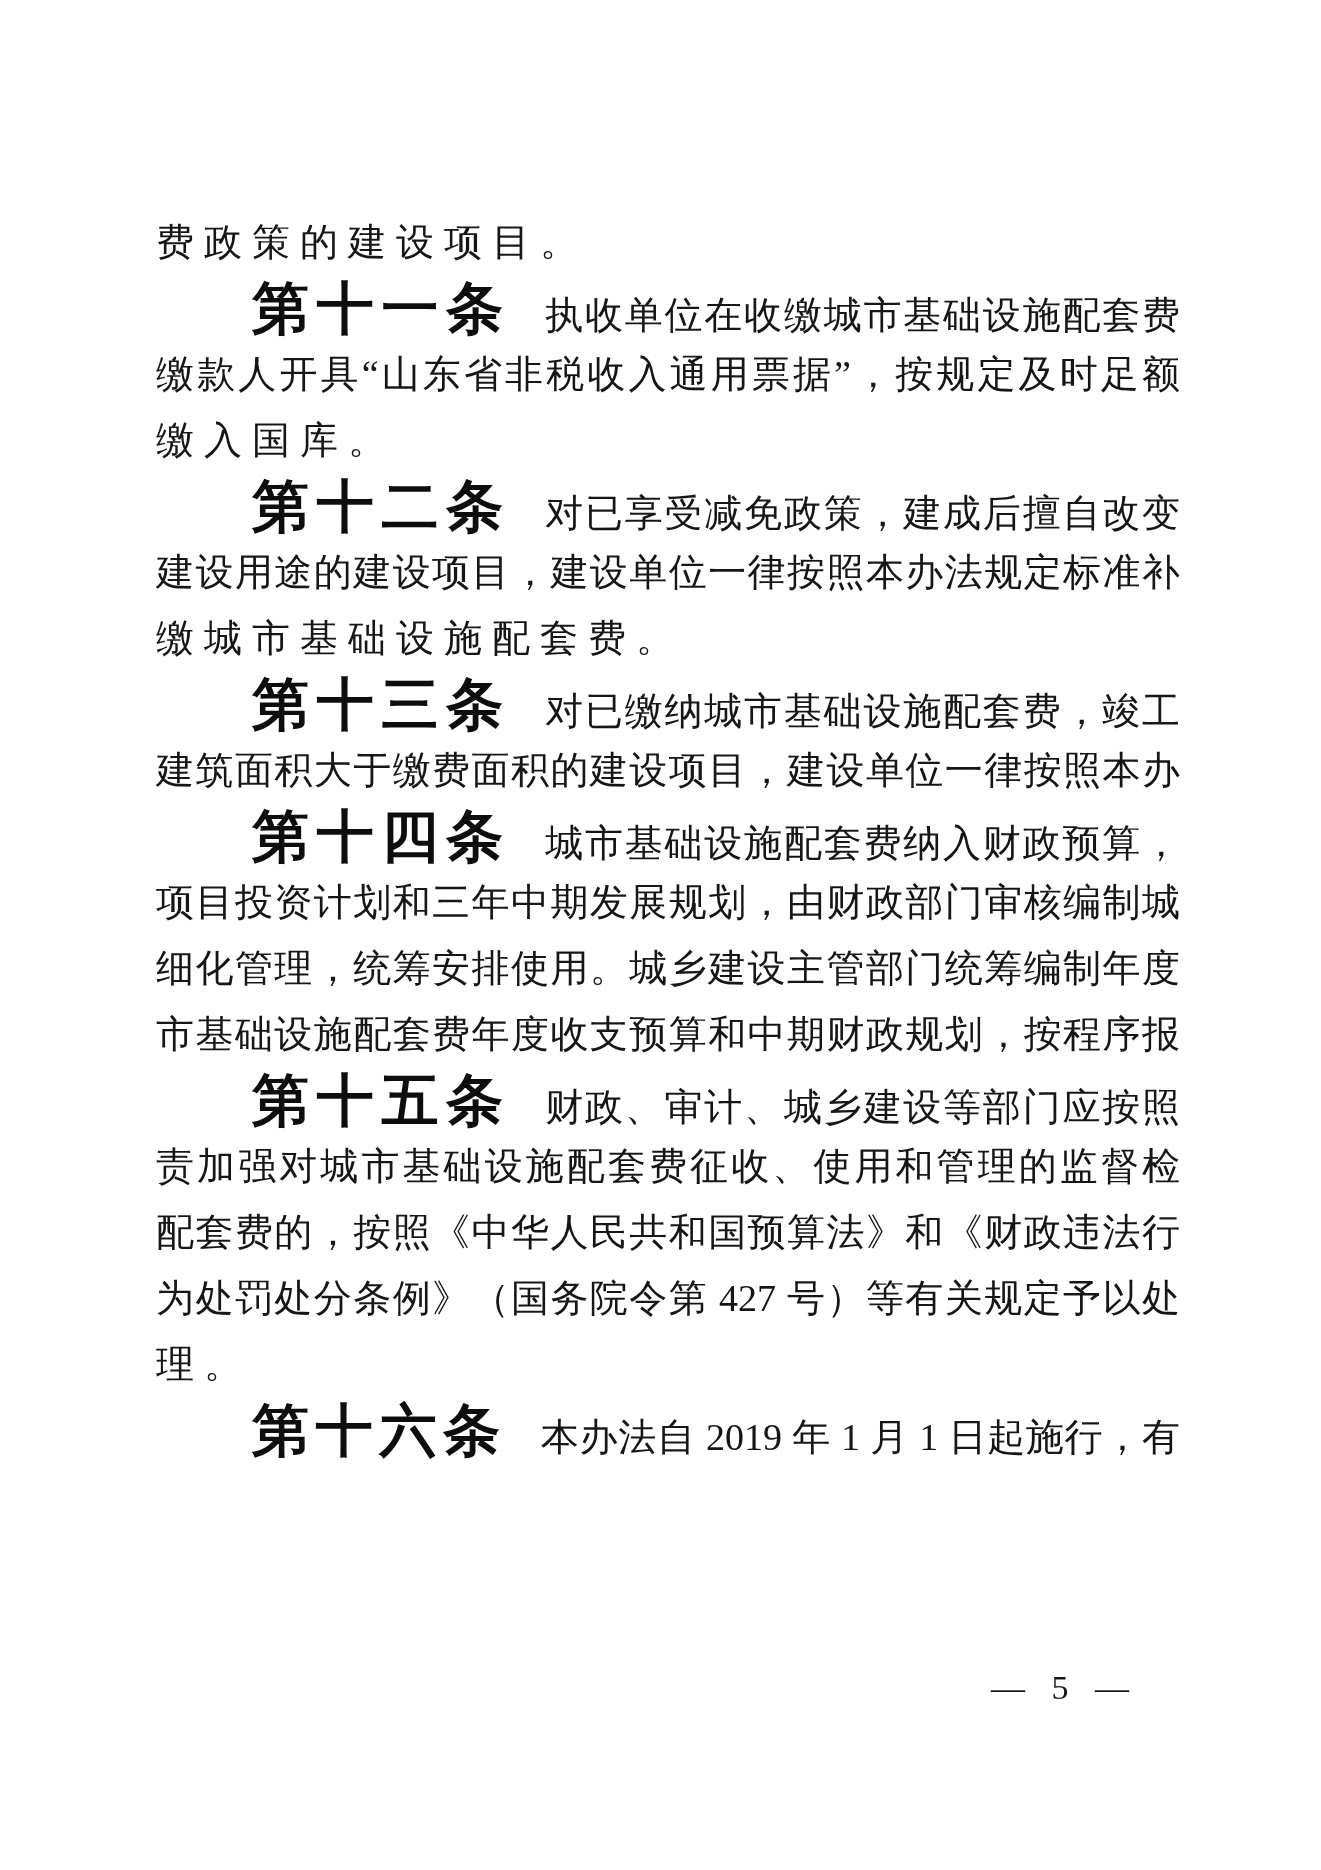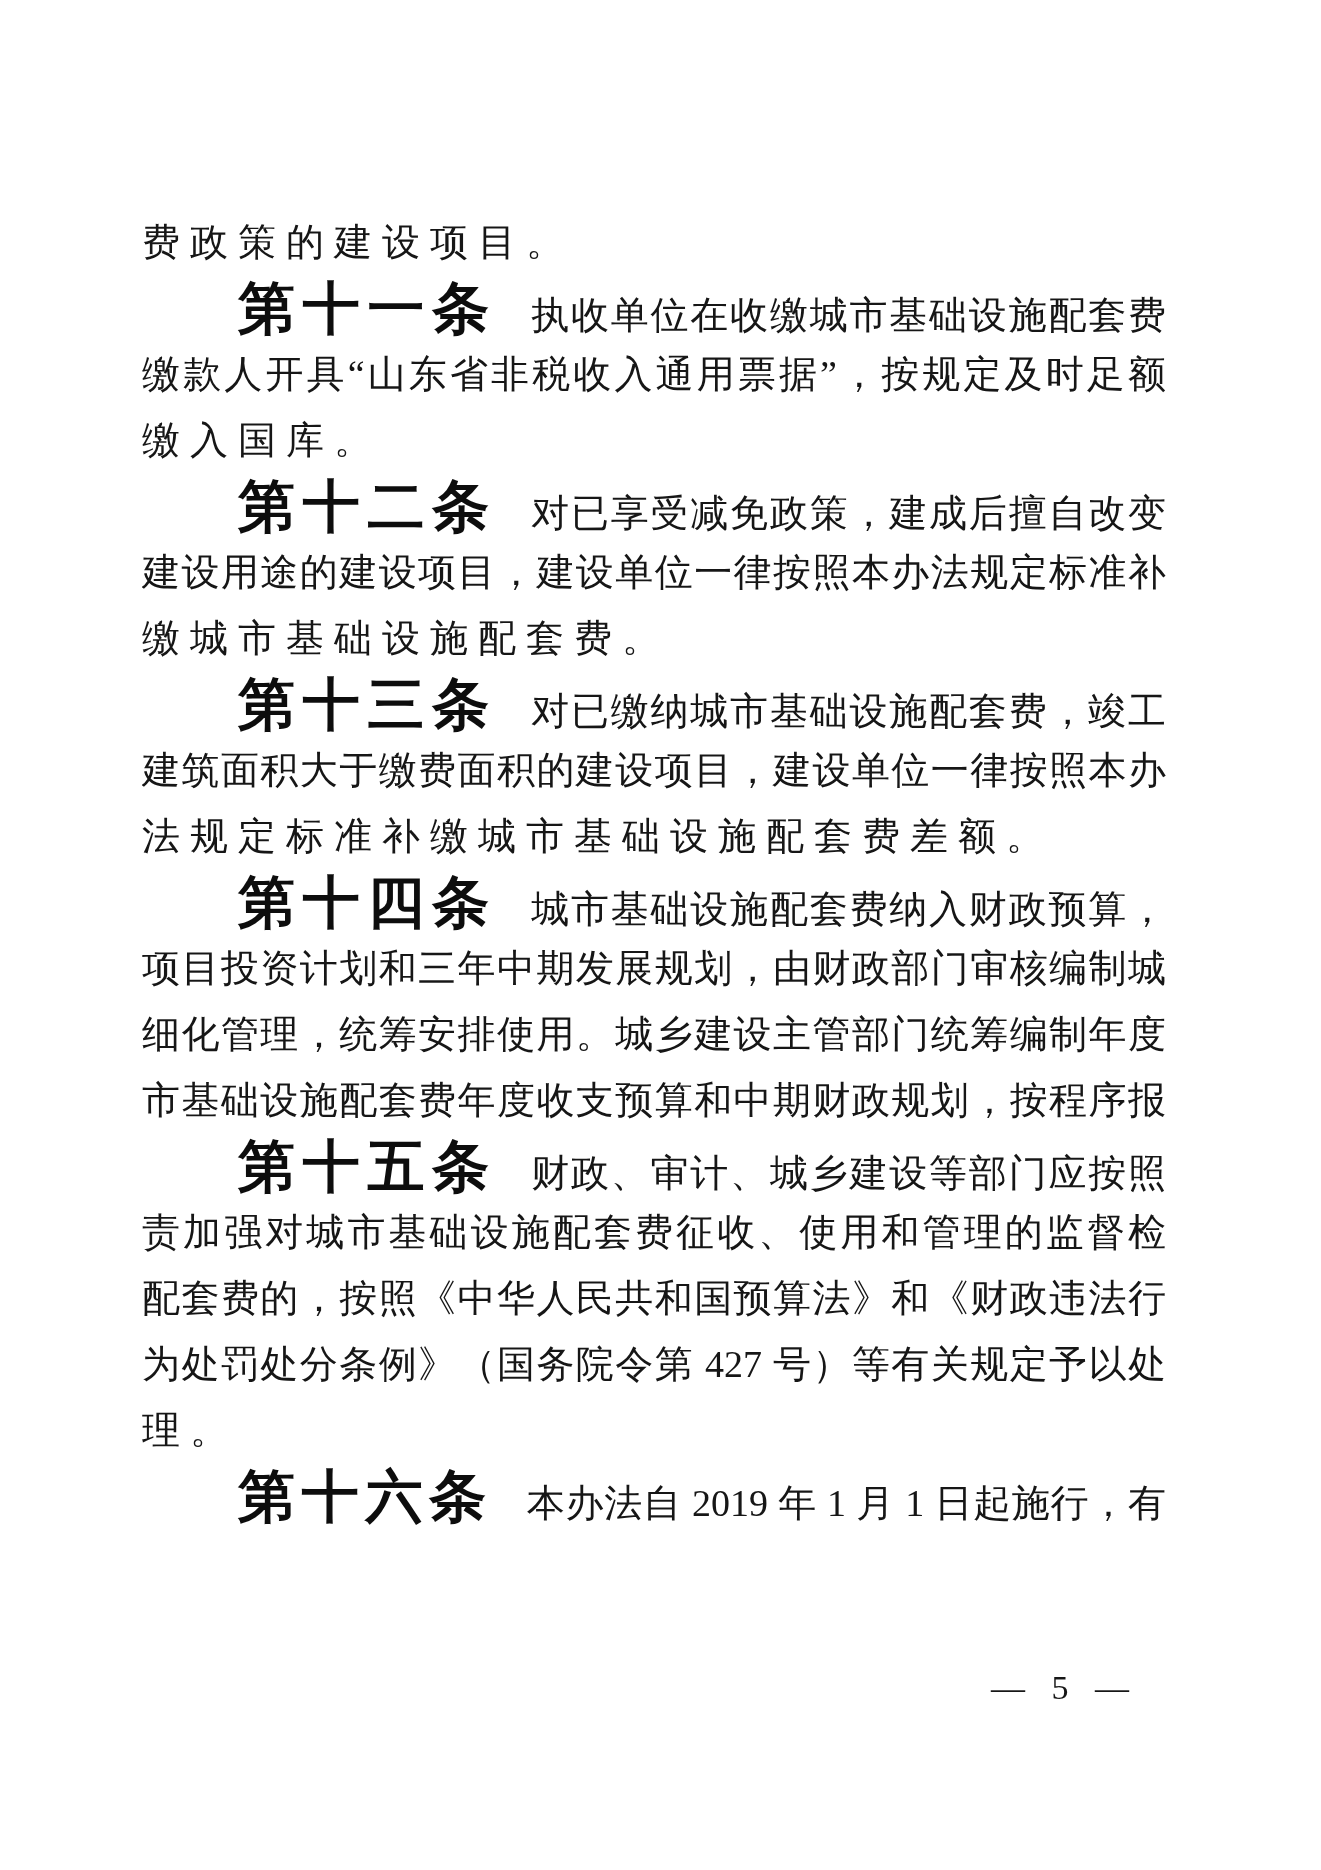--- a/index.html
+++ b/index.html
@@ -9,21 +9,21 @@
     font-family: "Liberation Serif", "DejaVu Serif", serif;
   }
   .page {
     position: relative;
     width: 1321px; height: 1870px;
     background: #ffffff;
     overflow: hidden;
   }
   .doc-body {
     position: absolute;
-    left: 142px; top: 209px;
+    left: 156px; top: 209px;
     width: 1024px;
     color: #161616;
   }
   .line {
     height: 66px;
     line-height: 66px;
     font-size: 38px;
     letter-spacing: 0;
     overflow: hidden;
     text-align: left;
@@ -64,21 +64,20 @@
   <div class="doc-body" id="doc-body">
       <div class="line plain"><span>费政策的建设项目。</span></div>
       <div class="line justify indent"><span class="head">第十一条</span><span>执收单位在收缴城市基础设施配套费时，向</span></div>
       <div class="line justify"><span>缴款人开具“山东省非税收入通用票据”，按规定及时足额</span></div>
       <div class="line plain"><span>缴入国库。</span></div>
       <div class="line justify indent"><span class="head">第十二条</span><span>对已享受减免政策，建成后擅自改变原批准</span></div>
       <div class="line justify"><span>建设用途的建设项目，建设单位一律按照本办法规定标准补</span></div>
       <div class="line plain"><span>缴城市基础设施配套费。</span></div>
       <div class="line justify indent"><span class="head">第十三条</span><span>对已缴纳城市基础设施配套费，竣工后实际</span></div>
       <div class="line justify"><span>建筑面积大于缴费面积的建设项目，建设单位一律按照本办</span></div>
-      <div class="line plain"><span>法规定标准补缴城市基础设施配套费差额。</span></div>
       <div class="line justify indent"><span class="head">第十四条</span><span>城市基础设施配套费纳入财政预算，实施精</span></div>
       <div class="line justify"><span>项目投资计划和三年中期发展规划，由财政部门审核编制城</span></div>
       <div class="line justify"><span>细化管理，统筹安排使用。城乡建设主管部门统筹编制年度</span></div>
       <div class="line justify"><span>市基础设施配套费年度收支预算和中期财政规划，按程序报</span></div>
       <div class="line justify indent"><span class="head">第十五条</span><span>财政、审计、城乡建设等部门应按照各自职</span></div>
       <div class="line justify"><span>责加强对城市基础设施配套费征收、使用和管理的监督检</span></div>
       <div class="line justify"><span>配套费的，按照《中华人民共和国预算法》和《财政违法行</span></div>
       <div class="line justify"><span>为处罚处分条例》（国务院令第 427 号）等有关规定予以处</span></div>
       <div class="line plain"><span>理。</span></div>
       <div class="line justify indent"><span class="head">第十六条</span><span>本办法自 2019 年 1 月 1 日起施行，有效期 5</span></div>

